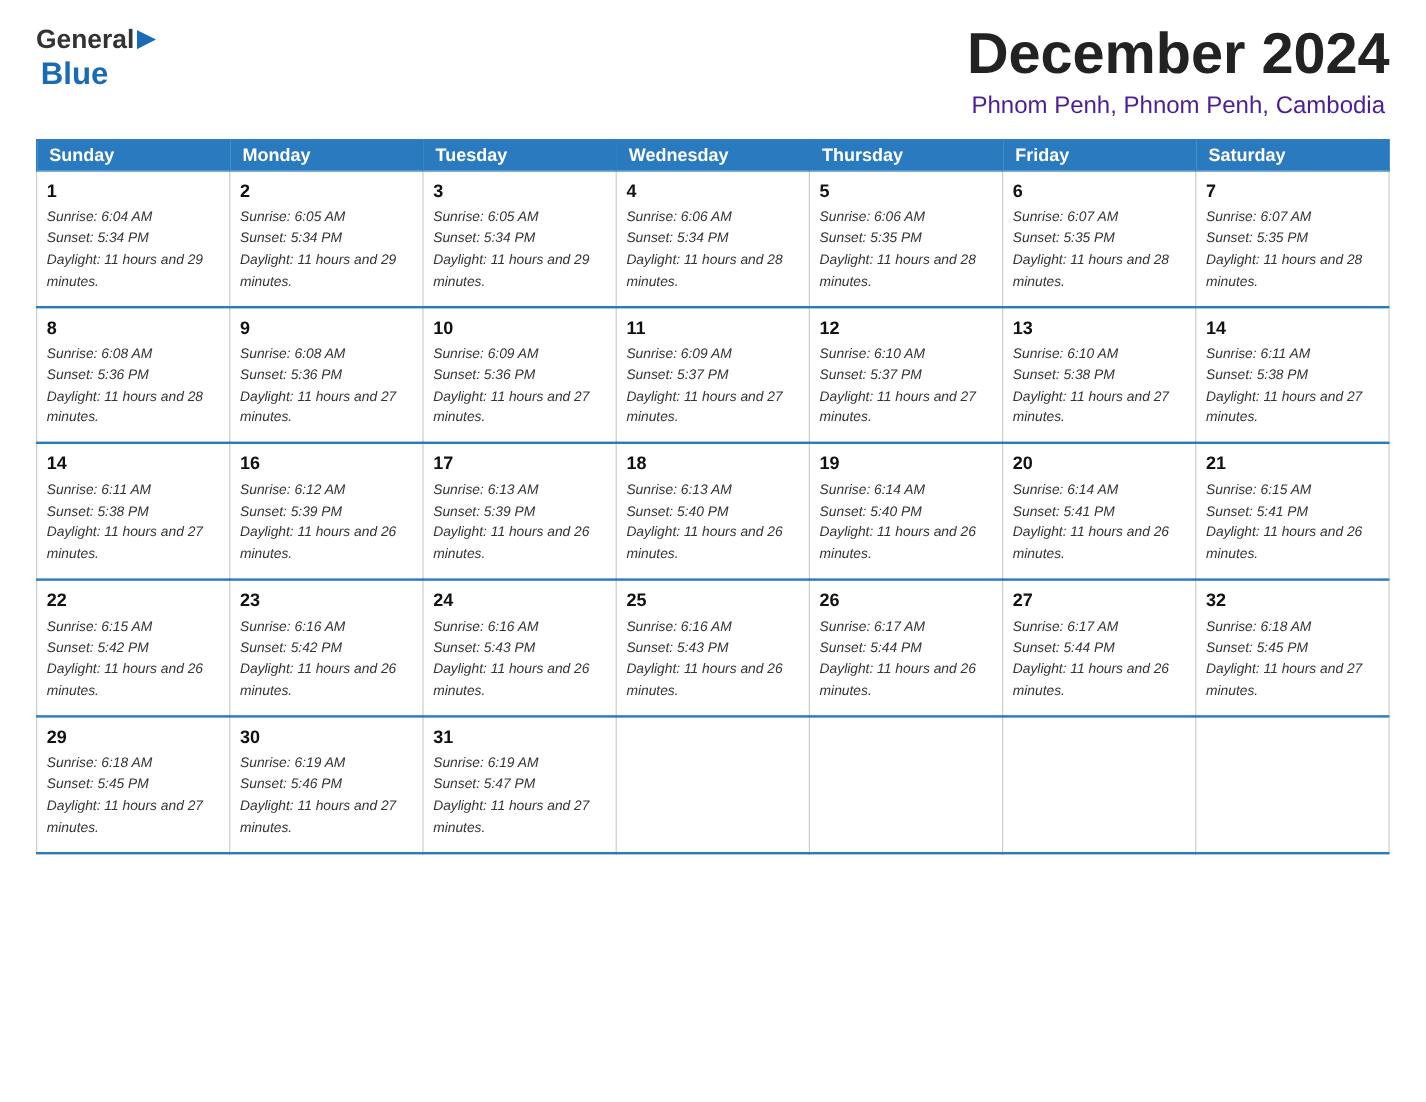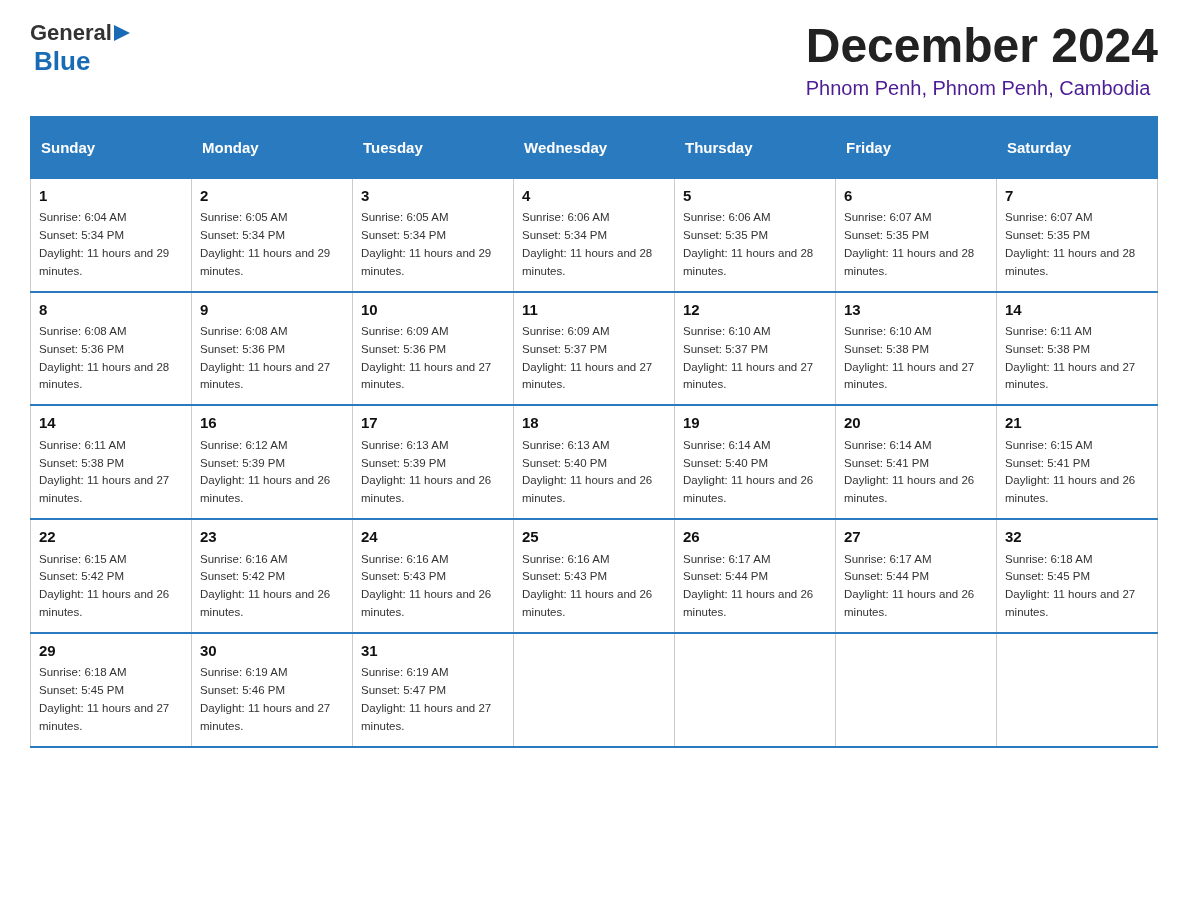--- a/index.html
+++ b/index.html
@@ -29,21 +29,21 @@
     }
     .logo-block {
       display: flex;
       flex-direction: column;
     }
     .logo-row1 {
       display: flex;
       align-items: center;
     }
     .title-block {
-      text-align: left;
+      text-align: center;
     }
     .calendar-title {
       font-size: 48px;
       font-weight: bold;
       color: #222;
       line-height: 1.1;
     }
     .calendar-subtitle {
       font-size: 20px;
       color: #4c1d95;
@@ -54,21 +54,21 @@
       border-collapse: collapse;
       table-layout: fixed;
     }
     thead tr {
       background-color: #2a7abf;
     }
     thead th {
       color: #fff;
       font-size: 15px;
       font-weight: bold;
-      padding: 22px 10px;
+      padding: 4px 10px;
       text-align: left;
       border: 1px solid #2a7abf;
     }
     tbody td {
       vertical-align: top;
       padding: 6px 8px 10px 8px;
       border: 1px solid #ccc;
       font-size: 12px;
       color: #333;
       line-height: 1.5;
@@ -81,20 +81,21 @@
       font-size: 15px;
       font-weight: bold;
       color: #111;
       display: block;
       margin-bottom: 2px;
     }
     .day-info {
       font-size: 11.5px;
       color: #333;
       line-height: 1.55;
+      font-style: italic;
     }
     td.empty {
       background: #fff;
     }
   </style>
 </head>
 <body>
 
 <div class="header-area">
   <div class="logo-block">

